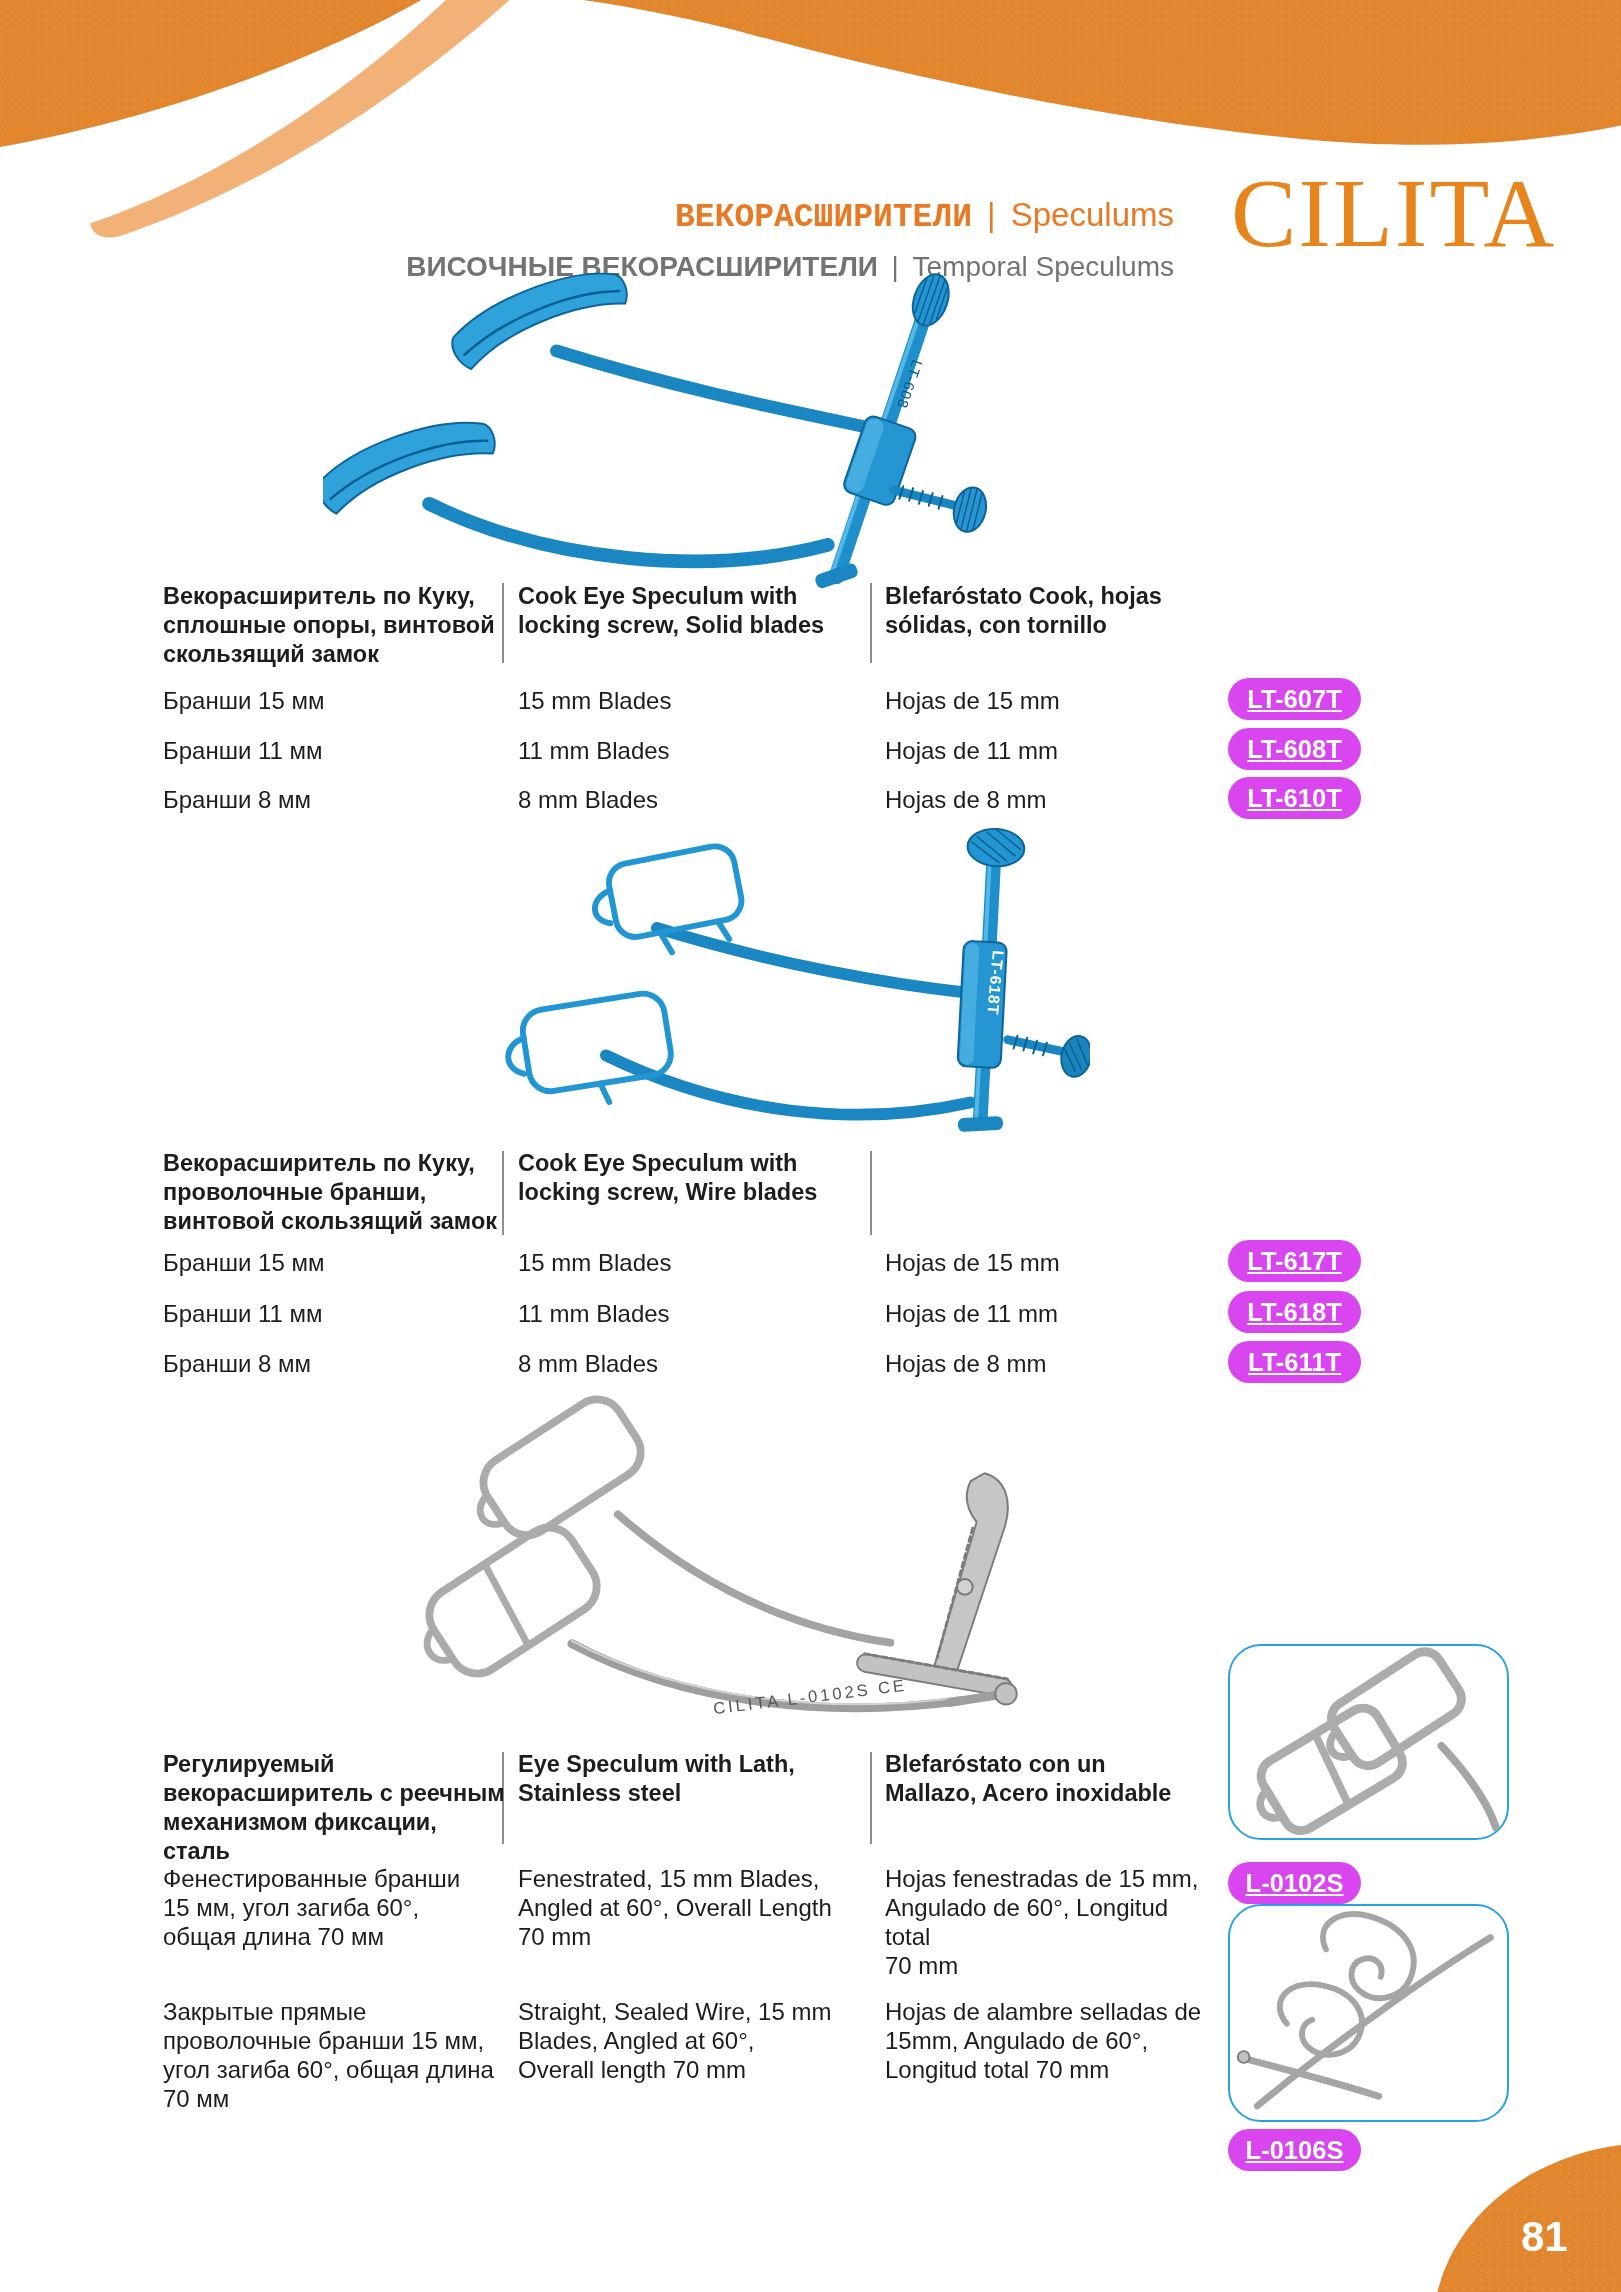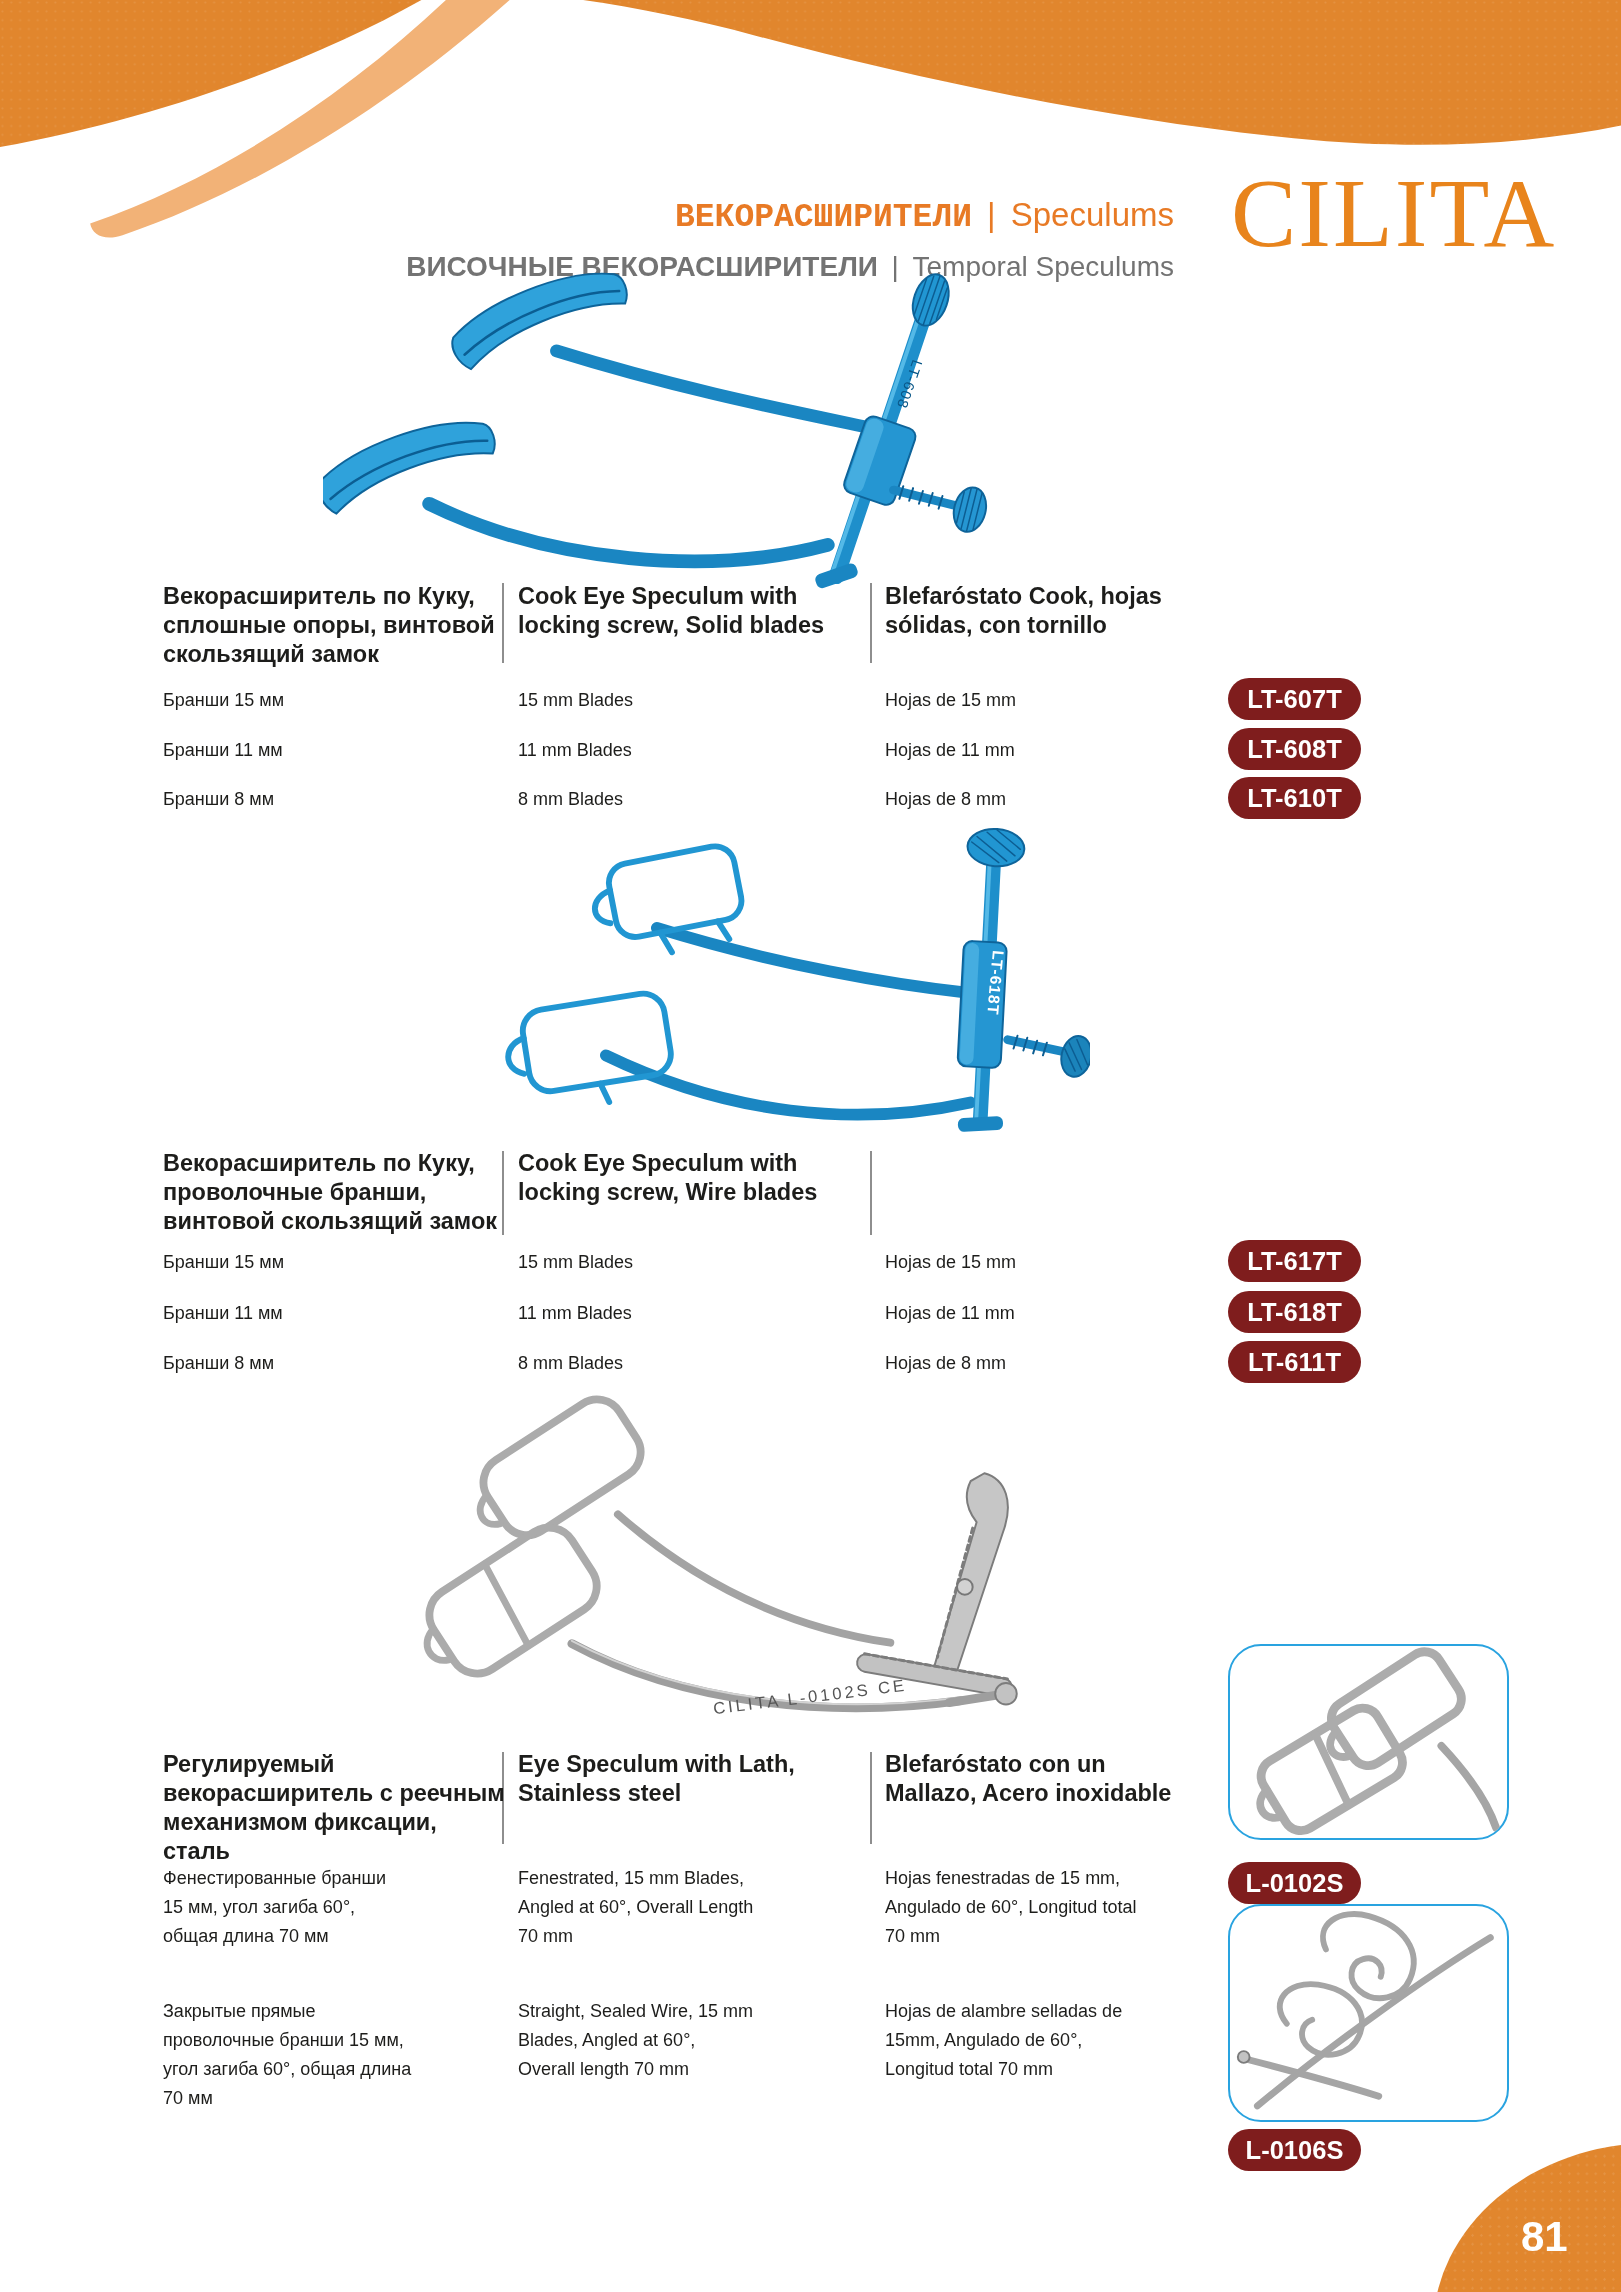--- a/index.html
+++ b/index.html
@@ -17,29 +17,29 @@
   .subtitle-line{margin-top:14.7px; font-size:28px; line-height:32px; color:#737373; white-space:nowrap;}
   .subtitle-line .bold{font-weight:bold;}
   .subtitle-line .sep{font-weight:400; padding:0 5.9px;}
   .brand{
     position:absolute; left:1231px; top:162px;
     font-family:"Liberation Serif", serif; font-size:98px; line-height:102px;
     color:#e8841c; letter-spacing:2px;
   }
   
   .h{position:absolute; font-weight:bold; font-size:23.5px; line-height:29px; white-space:pre-line;}
-  .r{position:absolute; font-size:18px; line-height:29px; white-space:pre-line;}
+  .r{position:absolute; font-size:24px; line-height:29px; white-space:pre-line;}
   .c1{left:163px; width:343px;}
   .c2{left:518px; width:343px;}
   .c3{left:885px; width:333px;}
   .vdiv{position:absolute; width:2px; background:#8e8e8e;}
   .badge{
     position:absolute; left:1228px; width:133px; height:42px;
-    background:#7f1d1d; border-radius:21.6px; color:#ffffff;
-    font-size:25.5px; font-weight:bold; display:flex; align-items:center; justify-content:center;
+    background:#d946ef; border-radius:21.6px; color:#ffffff;
+    font-size:25.5px; font-weight:bold; display:flex; align-items:center; justify-content:center;text-decoration:underline;
   }
   .photo-box{
     position:absolute; left:1228px; width:281px; border:2.9px solid #29a3e0;
     border-radius:33px; background:#ffffff; box-sizing:border-box; overflow:hidden;
   }
   .corner{
     position:absolute; left:1433px; top:2143px; width:441px; height:372px;
     border-radius:50%; background:#e1862d;
     background-image:radial-gradient(rgba(255,255,255,0.10) 1.2px, transparent 1.4px);
     background-size:8.8px 8.8px;

